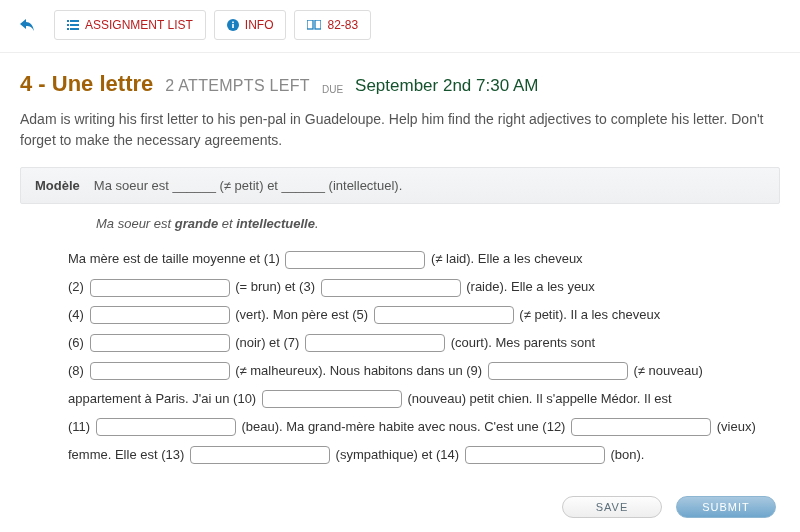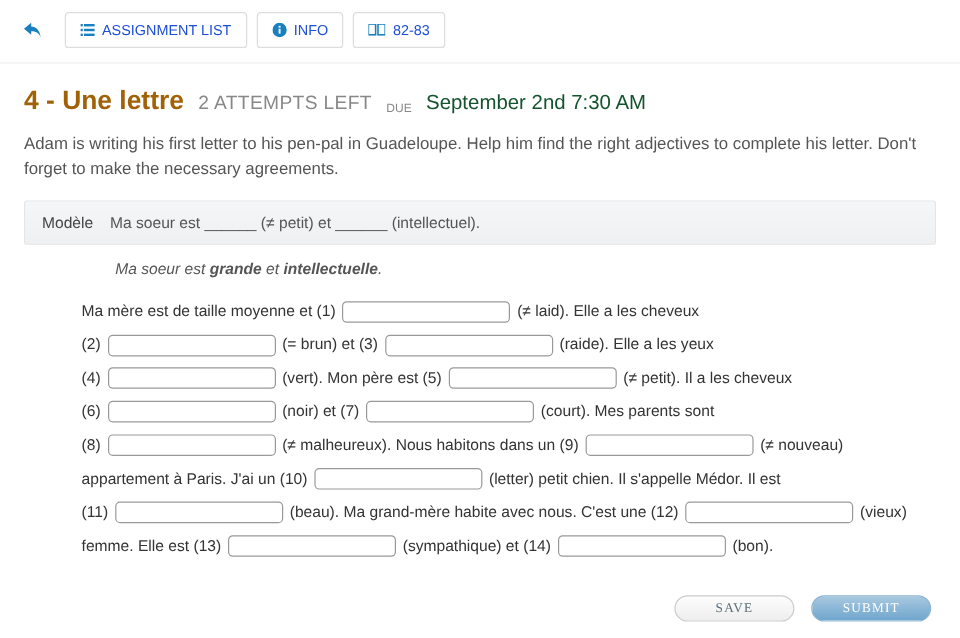--- a/index.html
+++ b/index.html
@@ -26,21 +26,21 @@
     display: flex;
     align-items: center;
     gap: 6px;
     cursor: pointer;
     margin-right: 12px;
   }
   .nav-btn {
     border: 1px solid #ddd;
     border-radius: 3px;
     padding: 7px 12px;
-    color: #1d4ed8;
+    color: #b91c1c;
     font-size: 12px;
     display: flex;
     align-items: center;
     gap: 6px;
     cursor: pointer;
     background: #fff;
   }
   .nav-btn.tutorial {
     border: none;
     color: #888;
@@ -83,21 +83,21 @@
     margin: 0 20px;
     background: linear-gradient(#f5f6f7,#eef0f1);
     border: 1px solid #e3e5e7;
     border-radius: 2px;
     padding: 10px 14px;
     display: flex;
     gap: 14px;
     font-size: 13px;
     color: #555;
   }
-  .modele-box .mlabel { font-weight: 400; color:#444; }
+  .modele-box .mlabel { font-weight: 700; color:#444; }
   .modele-answer {
     padding: 12px 20px 14px 96px;
     font-size: 13px;
     font-style: italic;
     color: #555;
   }
   .modele-answer b { font-weight:700; }
   .exercise {
     padding: 0 20px 0 68px;
     font-size: 13px;
@@ -115,21 +115,20 @@
     margin: 0 2px;
     padding: 0 4px;
     font-size: 12px;
   }
   .footer {
     position: absolute;
     bottom: 14px;
     right: 24px;
     display: flex;
     gap: 14px;
-    font-family: Liberation Serif, serif;
   }
   .pill-btn {
     width: 100px;
     height: 22px;
     border-radius: 11px;
     font-size: 11px;
     letter-spacing: 1px;
     display: flex;
     align-items: center;
     justify-content: center;
@@ -233,21 +232,21 @@
   <span>(court). Mes parents sont</span><br>
 
   <span>(8)</span>
   <input class="blank" style="">
   <span>(≠ malheureux). Nous habitons dans un (9)</span>
   <input class="blank" style="">
   <span>(≠ nouveau)</span><br>
 
   <span>appartement à Paris. J'ai un (10)</span>
   <input class="blank" style="">
-  <span>(letter) petit chien. Il s'appelle Médor. Il est</span><br>
+  <span>(nouveau) petit chien. Il s'appelle Médor. Il est</span><br>
 
   <span>(11)</span>
   <input class="blank" style="">
   <span>(beau). Ma grand-mère habite avec nous. C'est une (12)</span>
   <input class="blank" style="">
   <span>(vieux)</span><br>
 
   <span>femme. Elle est (13)</span>
   <input class="blank" style="">
   <span>(sympathique) et (14)</span>

